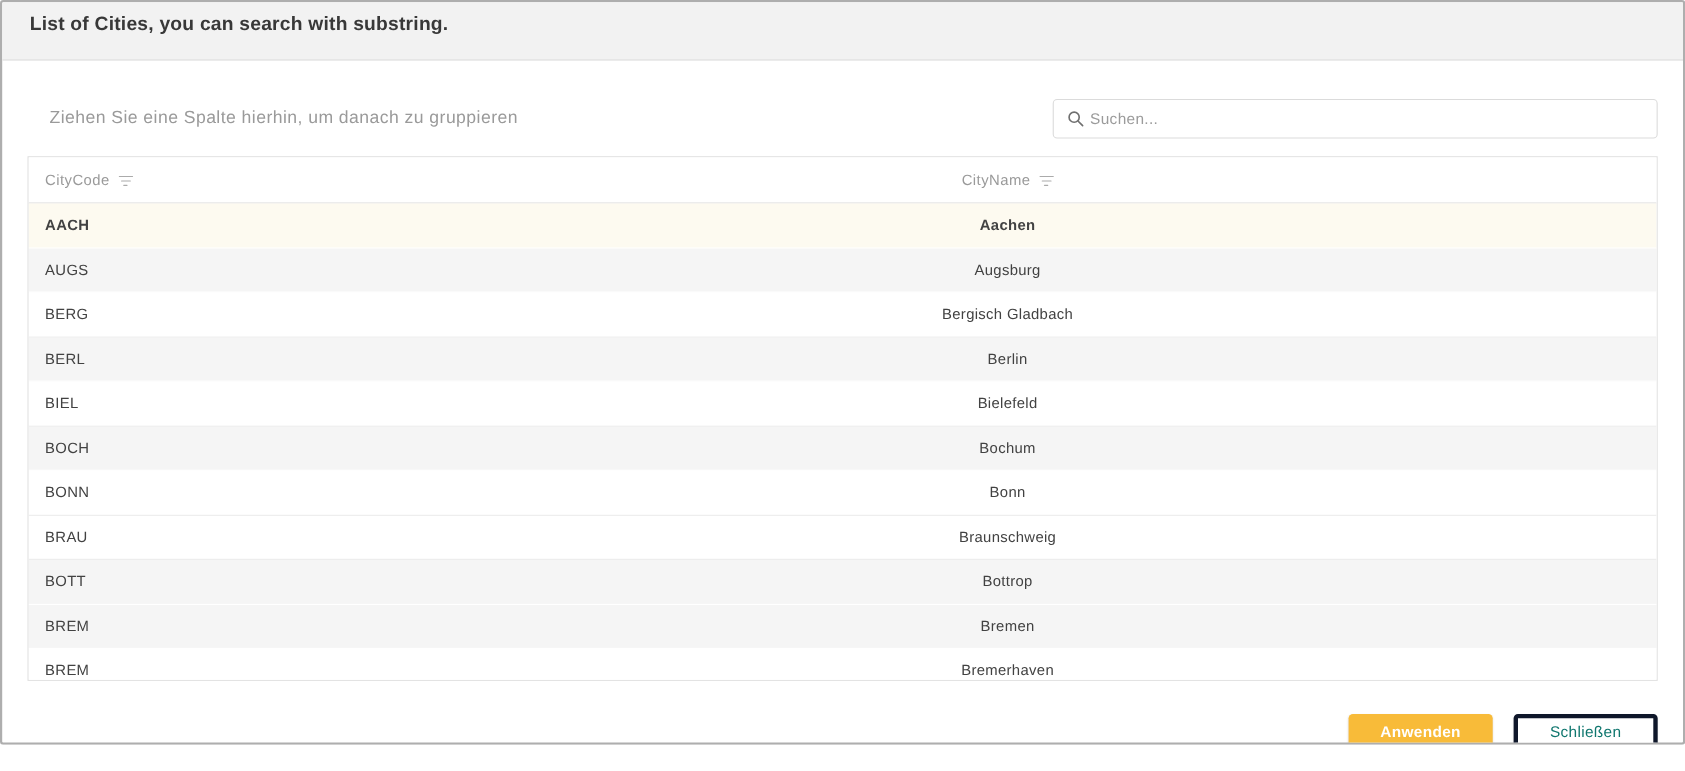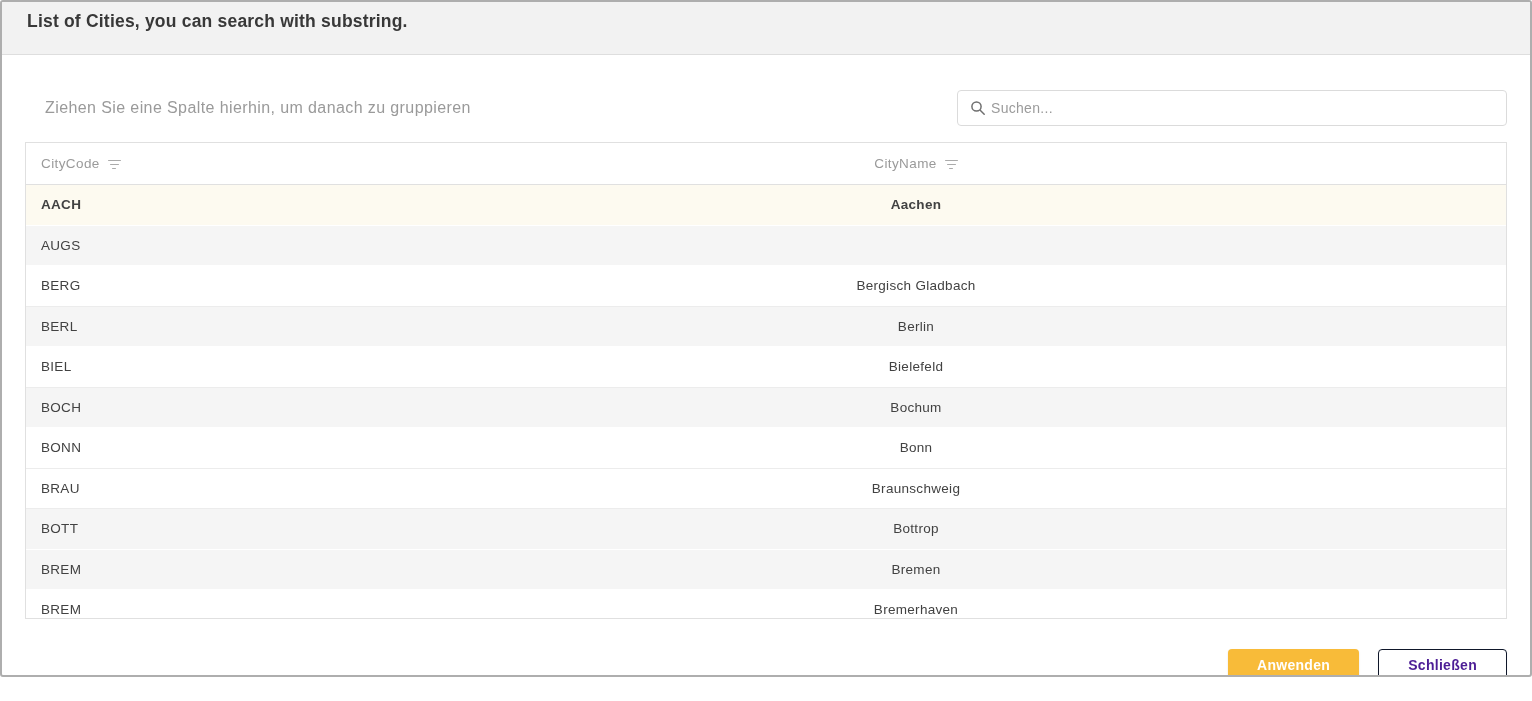--- a/index.html
+++ b/index.html
@@ -100,24 +100,23 @@
     height:31px;border-radius:4px;
     font-family:inherit;font-size:14px;letter-spacing:.3px;
     padding:0 29px;cursor:pointer;
   }
   .btn-apply{
     background:var(--accent);color:#fff;font-weight:700;
     border:none;min-width:103px;
     box-shadow:0 1px 2px rgba(0,0,0,.12);
   }
   .btn-close{
-    background:#fff;color:#4c1d95;
-    border:1px solid #0f172a;min-width:99px;
+    background:#fff;color:#0f766e;
+    border:4px solid #0f172a;min-width:99px;
     box-shadow:0 1px 2px rgba(0,0,0,.06);
-    font-weight:bold;
   }
 </style>
 </head>
 <body>
 
 <div class="screen">
 
   <div class="titlebar">
     <h1>List of Cities, you can search with substring.</h1>
   </div>
@@ -160,20 +159,21 @@
         </div>
       </div>
 
       <div>
           <div class="grid-row focused">
     <div class="col-code">AACH</div>
     <div class="col-name">Aachen</div>
   </div>
           <div class="grid-row alt">
     <div class="col-code">AUGS</div>
+    <div class="col-name">Augsburg</div>
   </div>
           <div class="grid-row">
     <div class="col-code">BERG</div>
     <div class="col-name">Bergisch Gladbach</div>
   </div>
           <div class="grid-row alt">
     <div class="col-code">BERL</div>
     <div class="col-name">Berlin</div>
   </div>
           <div class="grid-row">

